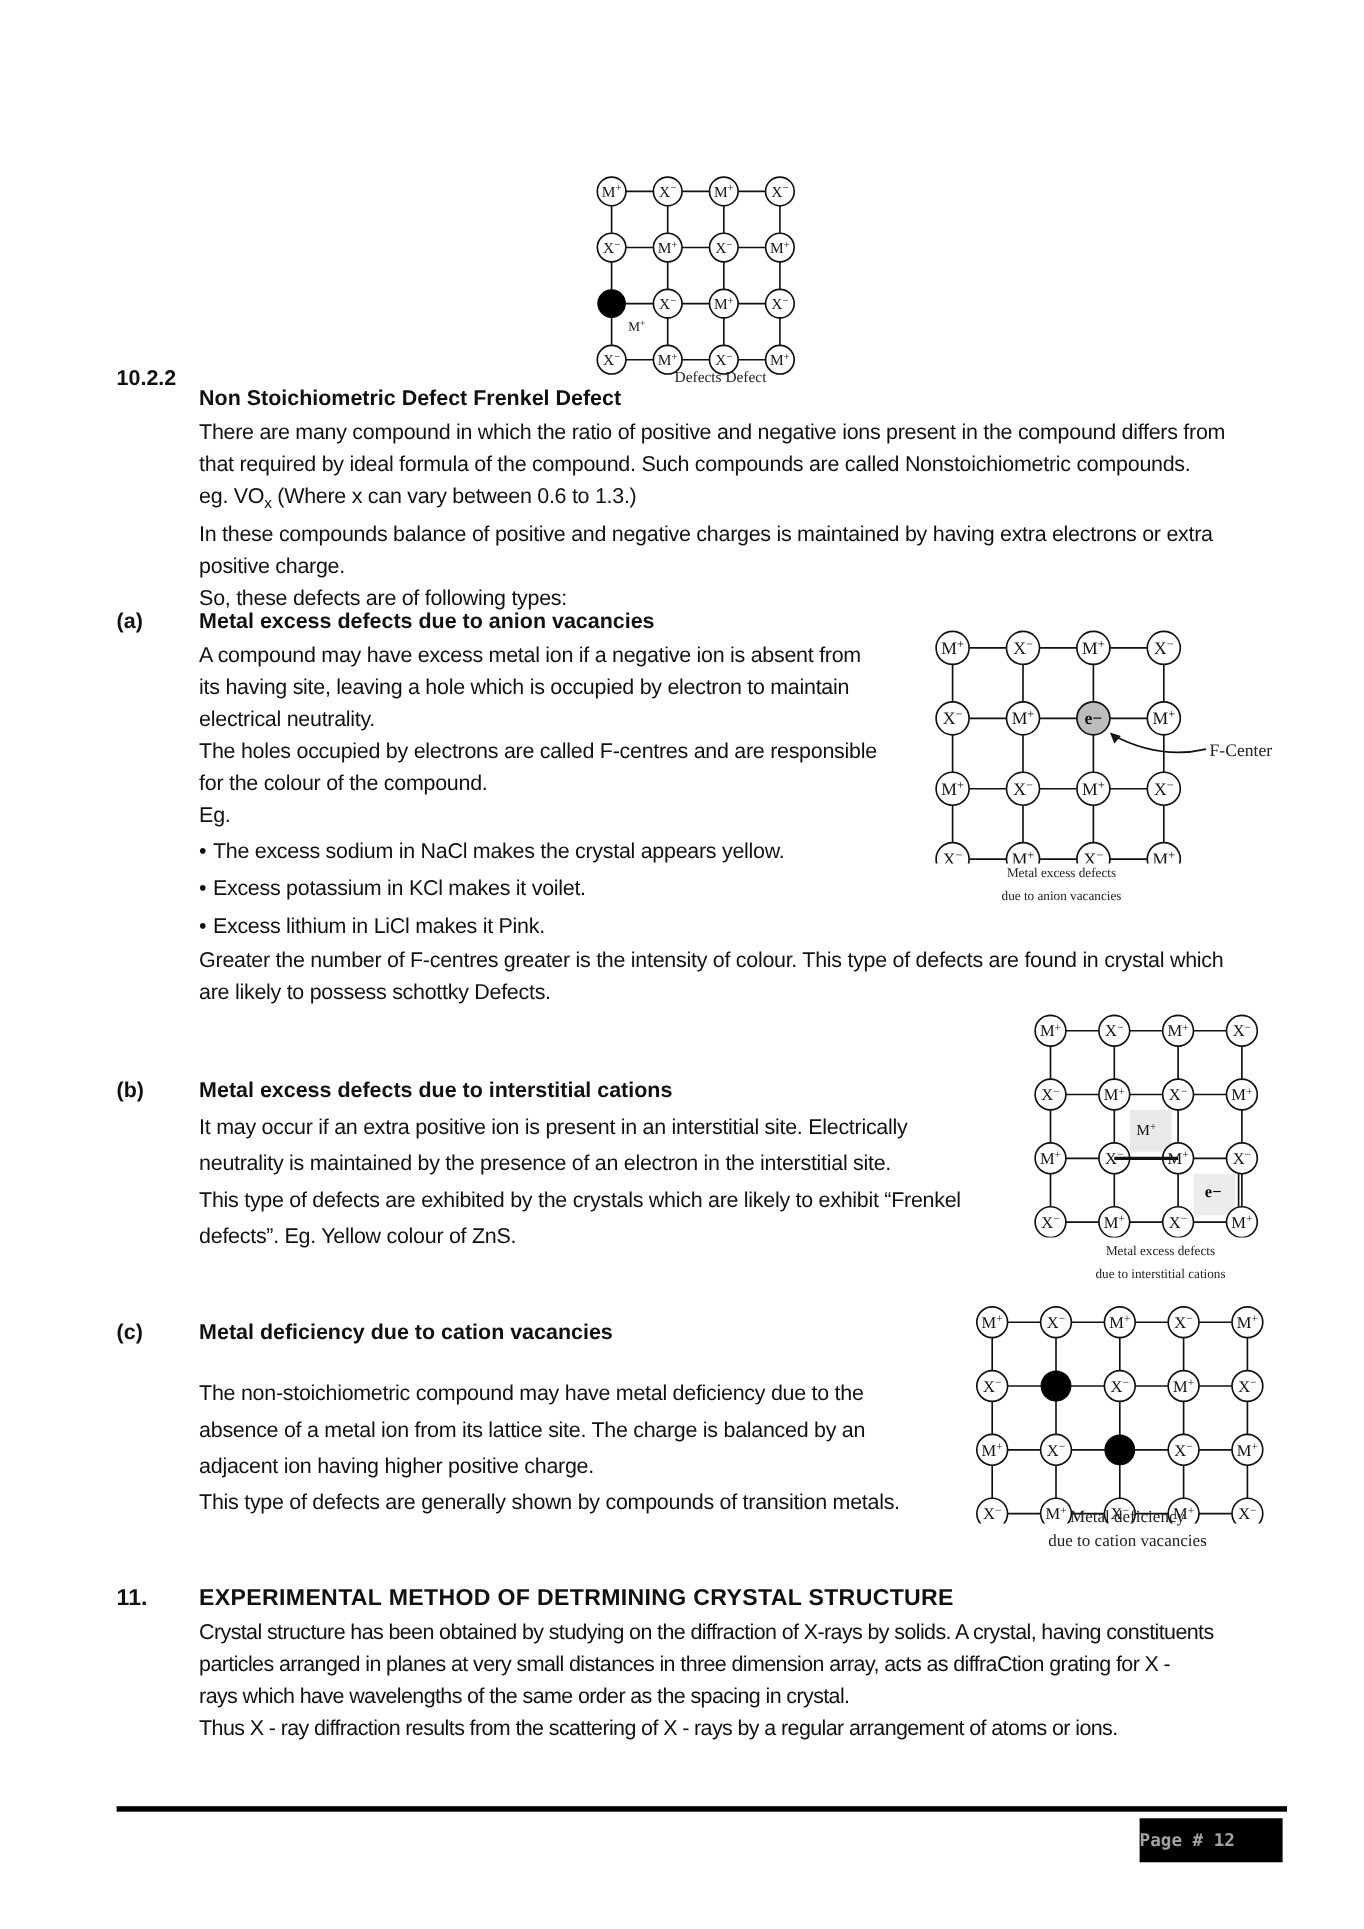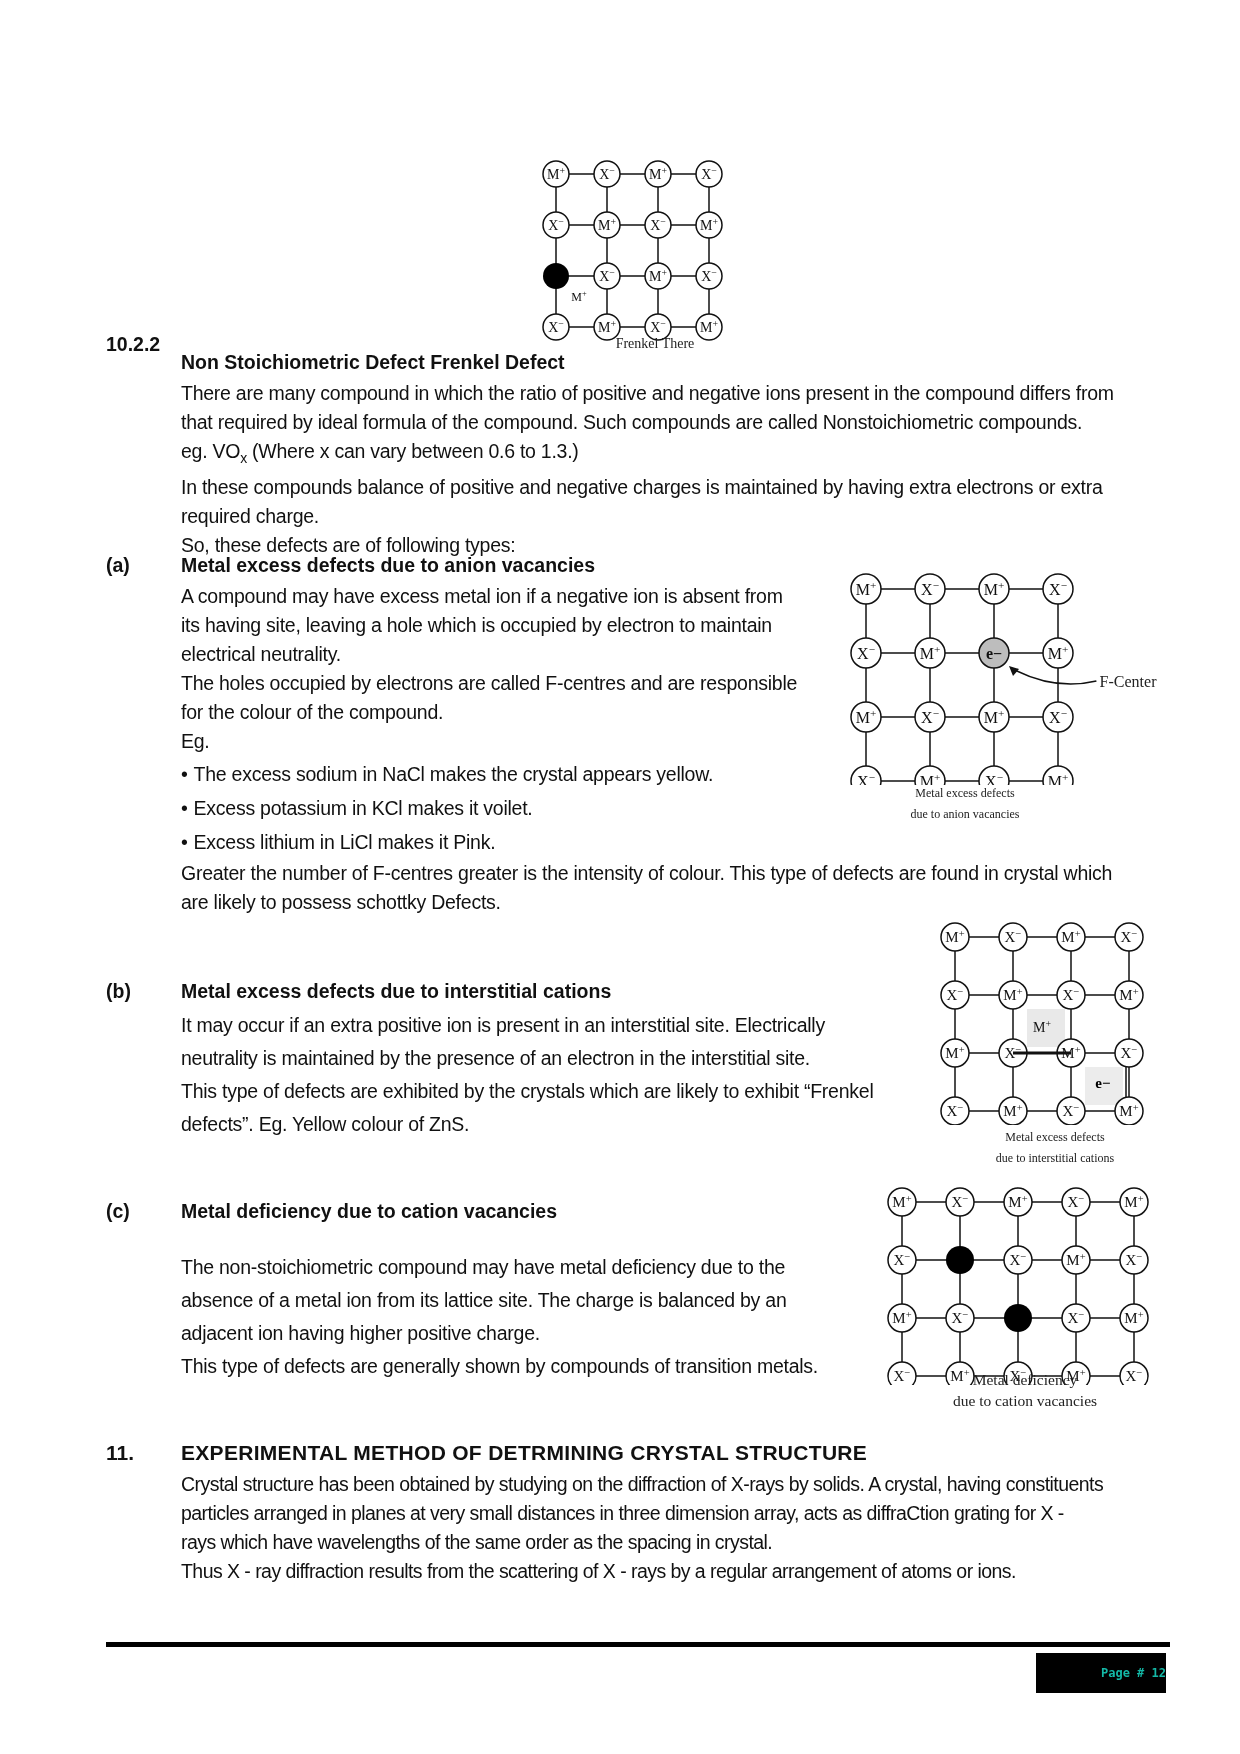--- a/index.html
+++ b/index.html
@@ -4,22 +4,22 @@
 <style>
   html, body { margin:0; padding:0; background:#ffffff; }
   body { width:1240px; height:1754px; position:relative; overflow:hidden;
          font-family:"Liberation Sans", sans-serif; color:#111; }
   .abs { position:absolute; }
   .lbl { font-size:19.5px; font-weight:bold; }
   .para { position:absolute; left:181px; font-size:19.5px; line-height:29px; letter-spacing:-0.25px; }
   .caption { position:absolute; font-family:"Liberation Serif", serif; font-size:12px; text-align:center; line-height:21px; color:#222; }
   svg text { font-family:"Liberation Serif", serif; }
   .rule { position:absolute; left:106px; top:1642px; width:1064px; height:5px; background:#000; }
-  .pagebox { position:absolute; left:1036px; top:1653px; width:130px; height:40px; background:#000; color:#14b8a6;
-             font-family:"DejaVu Sans Mono", monospace; font-weight:bold; font-size:12px; line-height:40px; text-align:right; }
+  .pagebox { position:absolute; left:1036px; top:1653px; width:130px; height:40px; background:#000; color:#a3a3a3;
+             font-family:"DejaVu Sans Mono", monospace; font-weight:bold; font-size:16px; line-height:40px; text-align:left; }
   .bullet::before { content:"\2022"; margin-right:6px; }
 </style>
 </head>
 <body>
 
 <svg class="abs" style="left:530px;top:150px" width="220" height="205">
     <line x1="26" y1="24" x2="179" y2="24" stroke="#111" stroke-width="1.5"></line>
     <line x1="26" y1="75" x2="179" y2="75" stroke="#111" stroke-width="1.5"></line>
     <line x1="26" y1="126" x2="179" y2="126" stroke="#111" stroke-width="1.5"></line>
     <line x1="26" y1="177" x2="179" y2="177" stroke="#111" stroke-width="1.5"></line>
@@ -53,30 +53,30 @@
     <circle cx="26" cy="177" r="13" fill="#fff" stroke="#111" stroke-width="1.5"></circle>
     <text x="26" y="181.9" text-anchor="middle" font-size="14" fill="#111"><tspan>X</tspan><tspan dy="-4.8999999999999995" font-size="9.799999999999999">−</tspan></text>
     <circle cx="77" cy="177" r="13" fill="#fff" stroke="#111" stroke-width="1.5"></circle>
     <text x="77" y="181.9" text-anchor="middle" font-size="14" fill="#111"><tspan>M</tspan><tspan dy="-4.8999999999999995" font-size="9.799999999999999">+</tspan></text>
     <circle cx="128" cy="177" r="13" fill="#fff" stroke="#111" stroke-width="1.5"></circle>
     <text x="128" y="181.9" text-anchor="middle" font-size="14" fill="#111"><tspan>X</tspan><tspan dy="-4.8999999999999995" font-size="9.799999999999999">−</tspan></text>
     <circle cx="179" cy="177" r="13" fill="#fff" stroke="#111" stroke-width="1.5"></circle>
     <text x="179" y="181.9" text-anchor="middle" font-size="14" fill="#111"><tspan>M</tspan><tspan dy="-4.8999999999999995" font-size="9.799999999999999">+</tspan></text>
     <text x="48.95" y="150.6" text-anchor="middle" font-size="12" fill="#111"><tspan>M</tspan><tspan dy="-4.199999999999999" font-size="8.399999999999999">+</tspan></text>
   </svg>
-<div class="caption" style="left:590px;top:333px;width:130px;font-size:14px;">Frenkel There</div>
+<div class="caption" style="left:590px;top:333px;width:130px;font-size:14px;">Defects Defect</div>
 
 <div class="abs lbl" style="left:106px;top:333px;">10.2.2</div>
 <div class="abs lbl" style="left:181px;top:351px;">Non Stoichiometric Defect Frenkel Defect</div>
 <div class="para" style="top:379px;">
   <div>There are many compound in which the ratio of positive and negative ions present in the compound differs from</div>
   <div>that required by ideal formula of the compound. Such compounds are called Nonstoichiometric compounds.</div>
   <div><span>eg. VO</span><sub style="font-size:14px;">x</sub><span> (Where x can vary between 0.6 to 1.3.)</span></div>
   <div>In these compounds balance of positive and negative charges is maintained by having extra electrons or extra</div>
-  <div>required charge.</div>
+  <div>positive charge.</div>
   <div>So, these defects are of following types:</div>
 </div>
 
 <div class="abs lbl" style="left:106px;top:554px;">(a)</div>
 <div class="abs lbl" style="left:181px;top:554px;">Metal excess defects due to anion vacancies</div>
 <div class="para" style="top:582px;">
   <div>A compound may have excess metal ion if a negative ion is absent from</div>
   <div>its having site, leaving a hole which is occupied by electron to maintain</div>
   <div>electrical neutrality.</div>
   <div>The holes occupied by electrons are called F-centres and are responsible</div>

